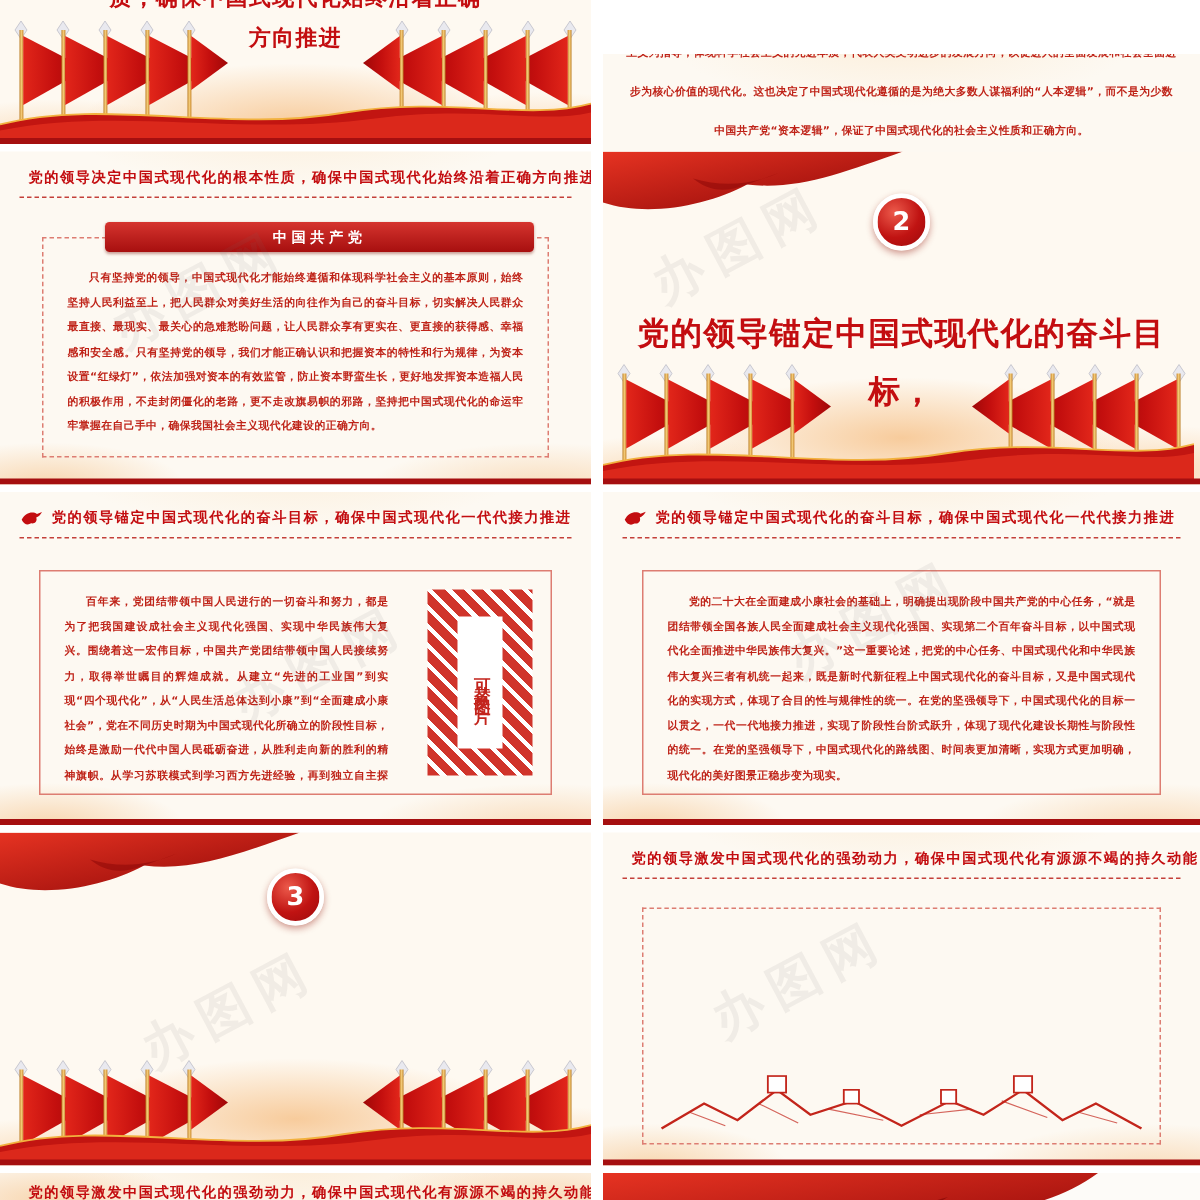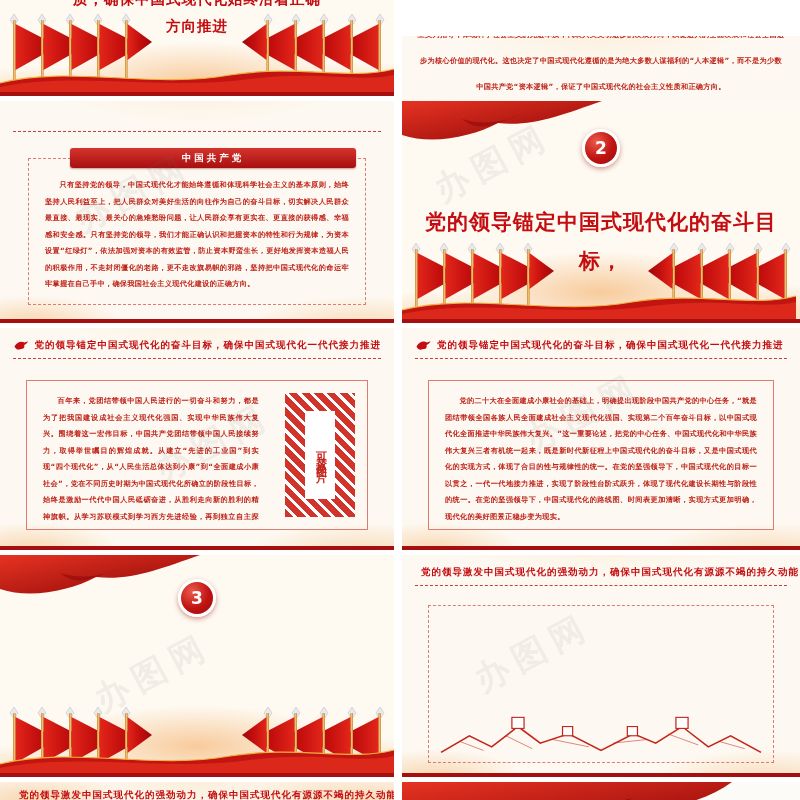--- a/index.html
+++ b/index.html
@@ -166,20 +166,26 @@
         <span class="st-l">★</span>
         <span class="st-s">★★</span>
         <span class="dv-line"></span>
       </div>
       <div class="bar"></div>
     </div>
   </section>
 
   <section class="slide col-l bg-content" style="top:101px;height:222px;">
     <div class="inner" style="top:0;">
+      <div class="hdr">
+        <svg width="16" height="13" viewBox="0 0 16 13">
+          <path d="M1.5,7.5 C4,2.5 9,1.5 12,3.5 L15.5,2.2 C14.3,4.4 13,5.4 11.5,6 C12.5,8.5 10.5,10.5 8,10 C5.5,11.6 3,10.6 1.5,7.5 Z" fill="#c30d10"></path>
+        </svg>
+        <span class="hdr-text">党的领导决定中国式现代化的根本性质，确保中国式现代化始终沿着正确方向推进</span>
+      </div>
       <div class="hdr-line"></div>
       <div class="pill" style="top:47px;margin-left:16px;">中国共产党</div>
       <div class="body-box dashed" style="top:57px;left:28px;right:28px;bottom:18px;">
         <div class="body-text" style="padding-top:18px;">只有坚持党的领导，中国式现代化才能始终遵循和体现科学社会主义的基本原则，始终坚持人民利益至上，把人民群众对美好生活的向往作为自己的奋斗目标，切实解决人民群众最直接、最现实、最关心的急难愁盼问题，让人民群众享有更实在、更直接的获得感、幸福感和安全感。只有坚持党的领导，我们才能正确认识和把握资本的特性和行为规律，为资本设置“红绿灯”，依法加强对资本的有效监管，防止资本野蛮生长，更好地发挥资本造福人民的积极作用，不走封闭僵化的老路，更不走改旗易帜的邪路，坚持把中国式现代化的命运牢牢掌握在自己手中，确保我国社会主义现代化建设的正确方向。</div>
       </div>
       <div class="bar"></div>
     </div>
   </section>
 
   <section class="slide col-r bg-section" style="top:101px;height:222px;">

